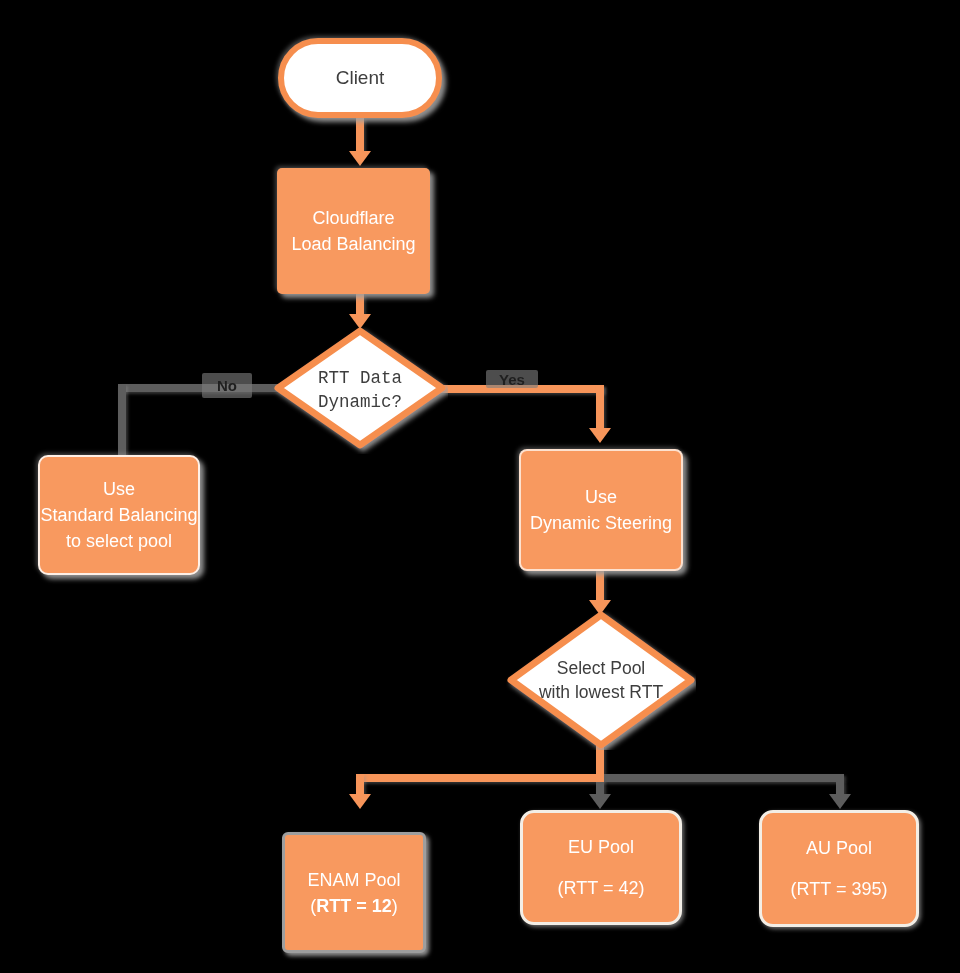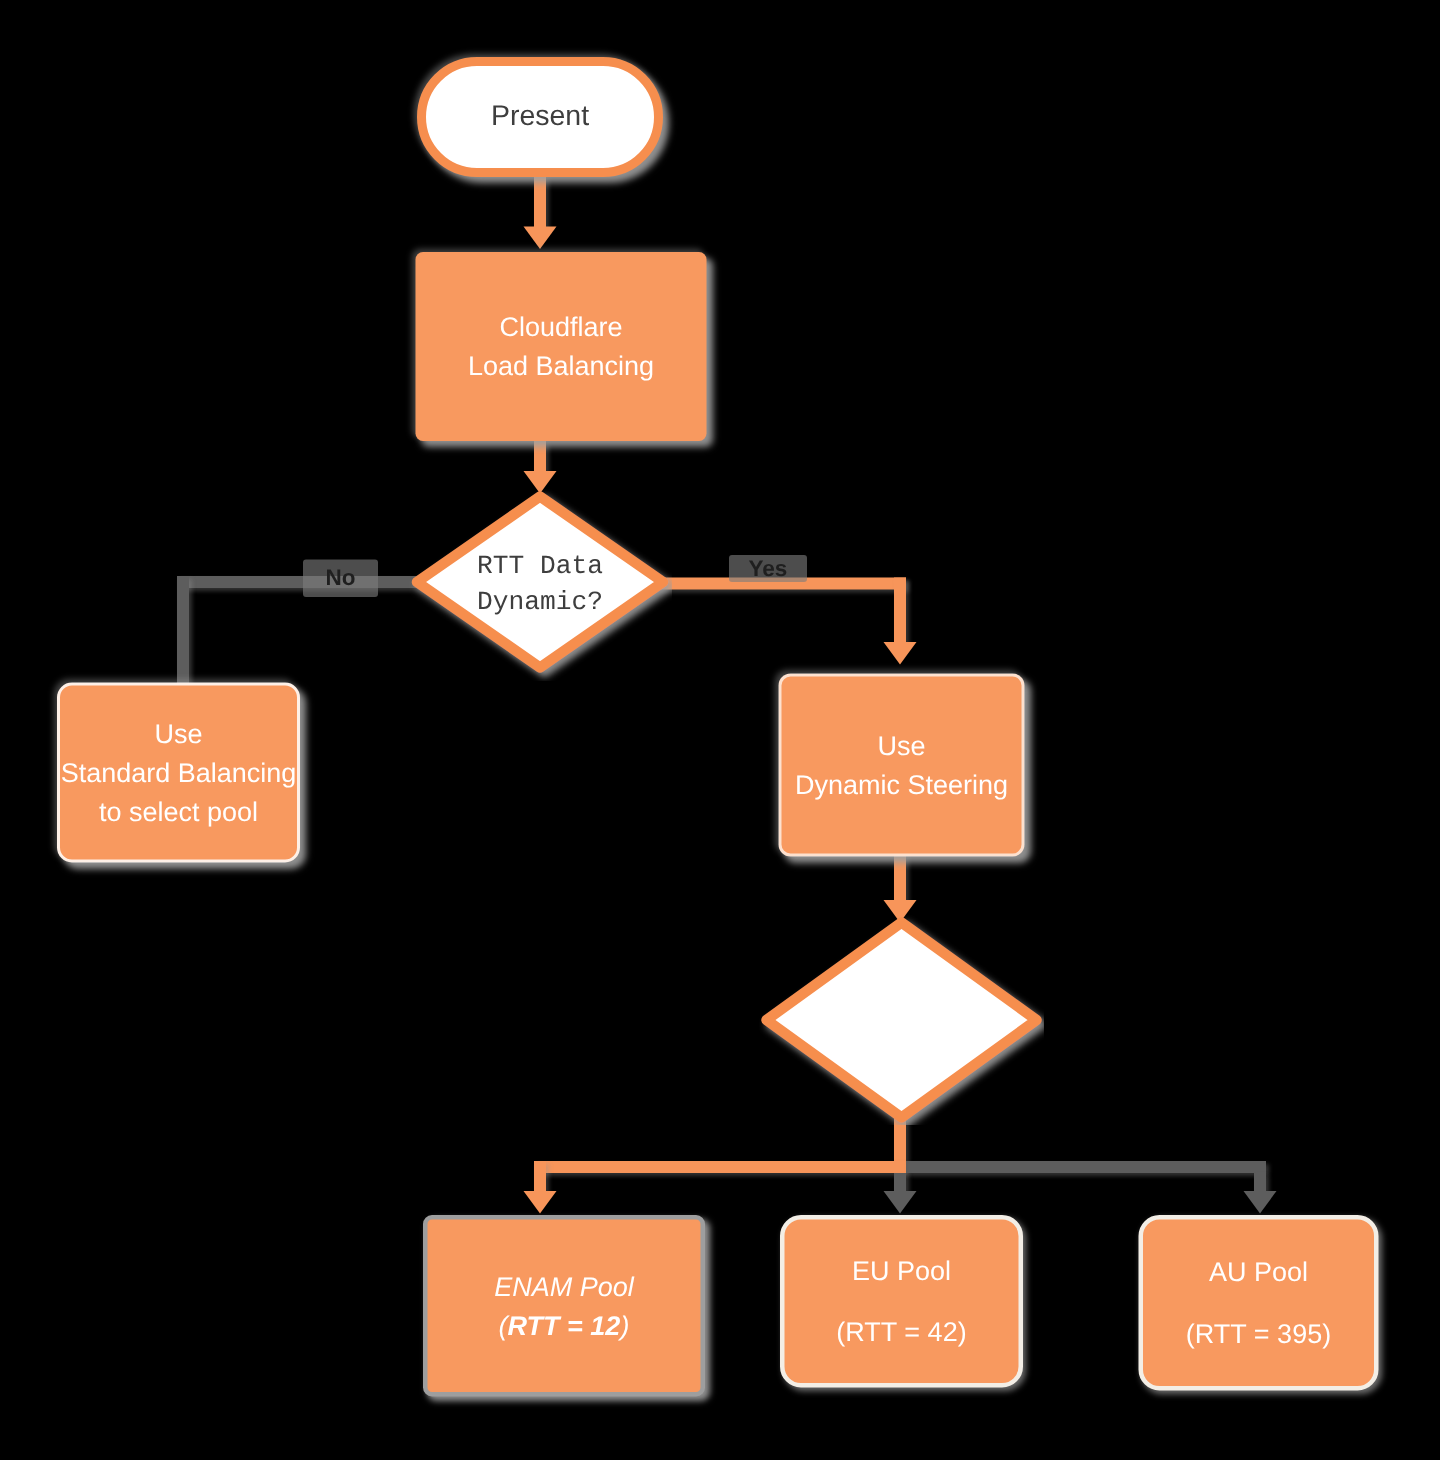--- a/index.html
+++ b/index.html
@@ -81,24 +81,24 @@
   <div class="edge orange" style="left:356px;top:774px;width:8px;height:22px;"></div>
   <div class="arrow" style="left:349px;top:794px;"></div>
 
   <div class="edge gray" style="left:604px;top:774px;width:240px;height:8px;"></div>
   <div class="edge gray" style="left:596px;top:782px;width:8px;height:14px;"></div>
   <div class="arrow gray" style="left:589px;top:794px;"></div>
   <div class="edge gray" style="left:836px;top:782px;width:8px;height:14px;"></div>
   <div class="arrow gray" style="left:829px;top:794px;"></div>
 
   <div class="node stadium" style="left:278px;top:38px;width:164px;height:80px;">
-    <span>Present</span>
+    <span>Client</span>
   </div>
 
-  <div class="node box lb" style="left:277px;top:168px;width:194px;height:126px;">
+  <div class="node box lb" style="left:277px;top:168px;width:153px;height:126px;">
     <span>Cloudflare</span>
     <span>Load Balancing</span>
   </div>
 
   <svg class="diamond-svg" style="left:272px;top:326px;" width="176" height="128" viewBox="0 0 176 128">
     <defs>
       <filter id="ds1" x="-20%" y="-20%" width="140%" height="140%">
         <feDropShadow dx="3" dy="3" stdDeviation="2.5" flood-color="#9e9e9e" flood-opacity="0.9"></feDropShadow>
       </filter>
     </defs>
@@ -121,22 +121,26 @@
   </div>
 
   <svg class="diamond-svg" style="left:506px;top:610px;" width="190" height="140" viewBox="0 0 190 140">
     <defs>
       <filter id="ds2" x="-20%" y="-20%" width="140%" height="140%">
         <feDropShadow dx="3" dy="3" stdDeviation="2.5" flood-color="#9e9e9e" flood-opacity="0.9"></feDropShadow>
       </filter>
     </defs>
     <polygon points="95,5 185,70 95,135 5,70" fill="#ffffff" stroke="#f68e4e" stroke-width="7" stroke-linejoin="round" filter="url(#ds2)"></polygon>
   </svg>
+  <div class="diamond-text" style="left:506px;top:610px;width:190px;height:140px;">
+    <span>Select Pool</span>
+    <span>with lowest RTT</span>
+  </div>
 
-  <div class="node box pool-highlight" style="left:282px;top:810px;width:188px;height:121px;font-style:italic;">
+  <div class="node box pool-highlight" style="left:282px;top:832px;width:144px;height:121px;">
     <span>ENAM Pool</span>
     <span><span style="display:inline;">(</span><b style="display:inline;margin-top:40px;">RTT = 12</b><span style="display:inline;">)</span></span>
   </div>
 
   <div class="node box pool" style="left:520px;top:810px;width:162px;height:115px;">
     <span>EU Pool</span>
     <span>(RTT = 42)</span>
   </div>
 
   <div class="node box pool" style="left:759px;top:810px;width:160px;height:117px;">

